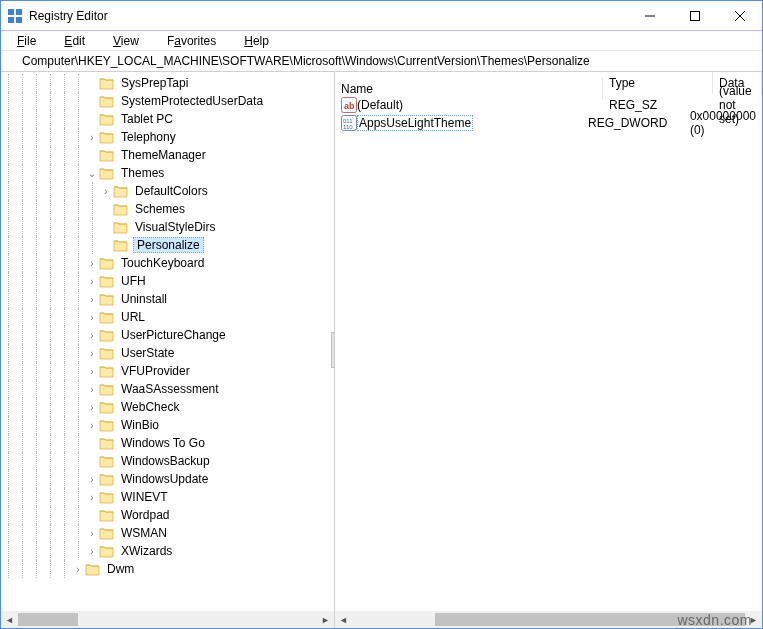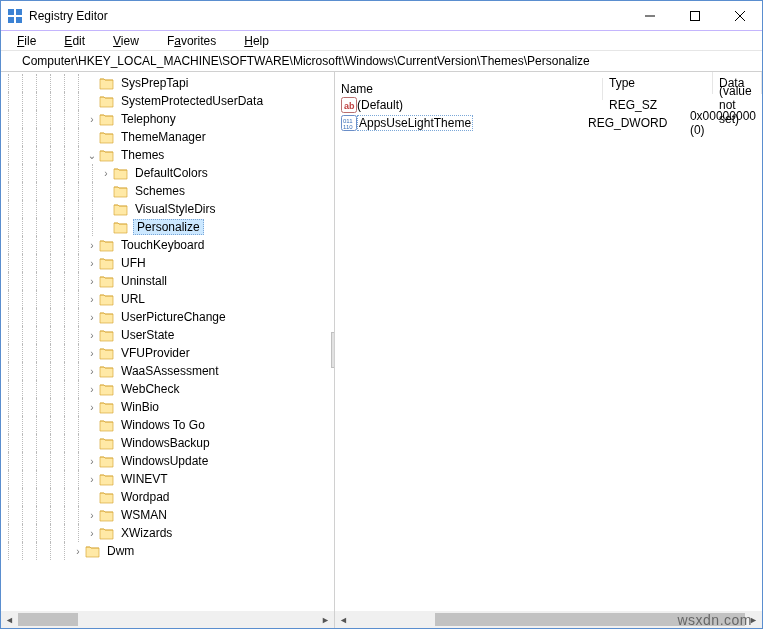--- a/index.html
+++ b/index.html
@@ -244,20 +244,33 @@
           </svg>
           <span class="tree-label">SystemProtectedUserData</span>
         </div>
         <div class="tree-row">
           <span class="tree-vline"></span>
           <span class="tree-vline"></span>
           <span class="tree-vline"></span>
           <span class="tree-vline"></span>
           <span class="tree-vline"></span>
           <span class="tree-vline"></span>
+          <span class="tree-tw"></span>
+          <svg class="folder-icon" viewBox="0 0 16 14">
+            <use href="#folder"></use>
+          </svg>
+          <span class="tree-label">Tablet PC</span>
+        </div>
+        <div class="tree-row">
+          <span class="tree-vline"></span>
+          <span class="tree-vline"></span>
+          <span class="tree-vline"></span>
+          <span class="tree-vline"></span>
+          <span class="tree-vline"></span>
+          <span class="tree-vline"></span>
           <span class="tree-tw">›</span>
           <svg class="folder-icon" viewBox="0 0 16 14">
             <use href="#folder"></use>
           </svg>
           <span class="tree-label">Telephony</span>
         </div>
         <div class="tree-row">
           <span class="tree-vline"></span>
           <span class="tree-vline"></span>
           <span class="tree-vline"></span>

